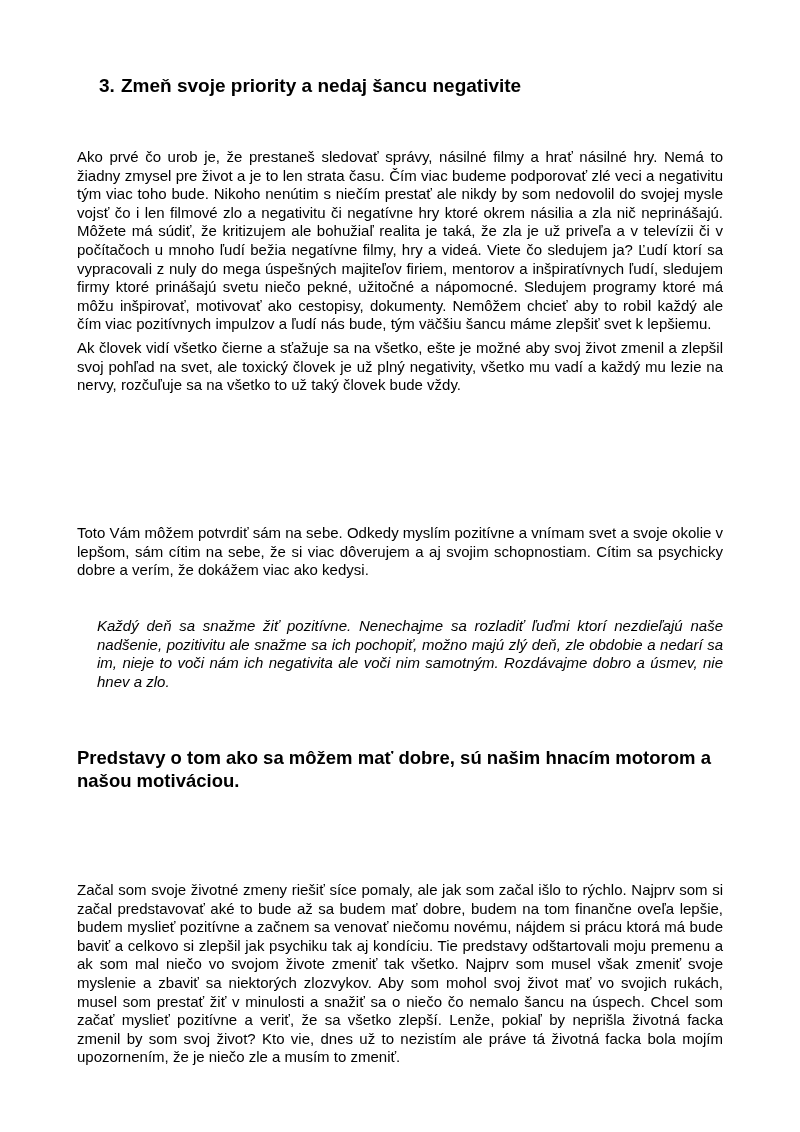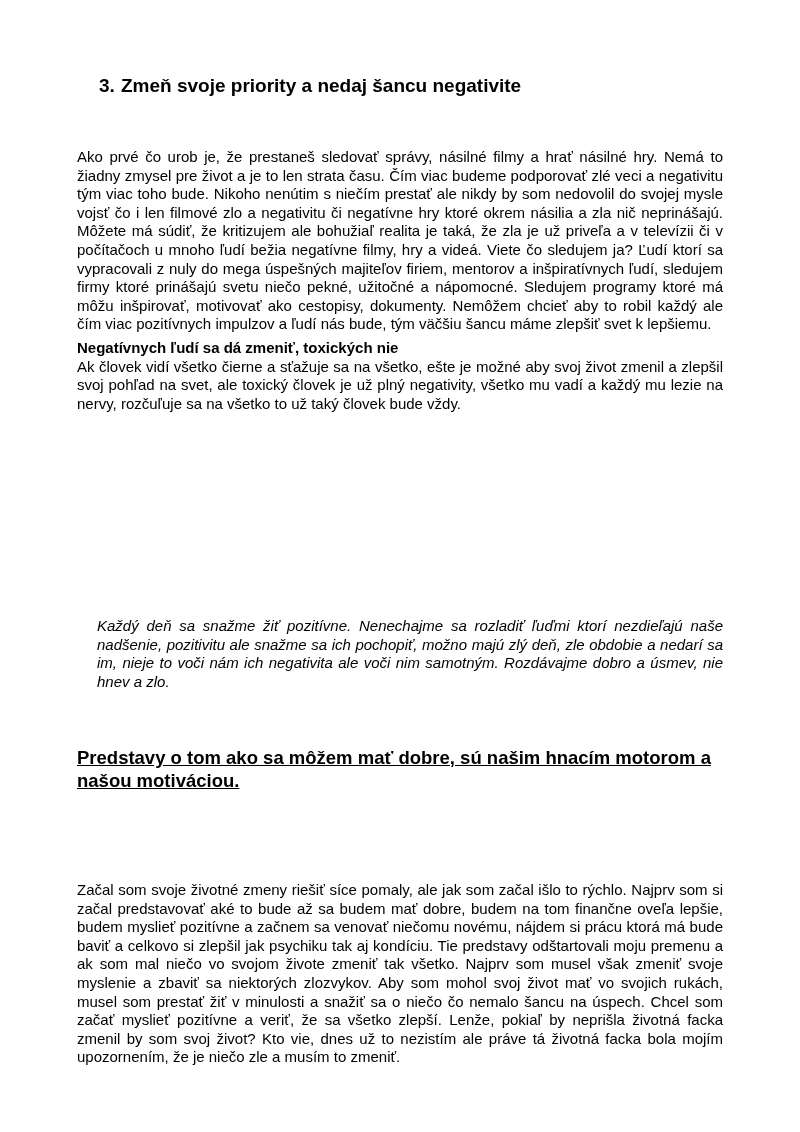--- a/index.html
+++ b/index.html
@@ -16,45 +16,45 @@
       font-weight: bold; font-size: 19px; line-height: 20px;
       white-space: nowrap;
     }
     .h3 .num { display: inline-block; width: 22px; }
     p { margin: 0; text-align: justify; }
     .block { position: absolute; left: 0; width: 646px; }
     .sub { font-weight: bold; }
     .it { font-style: italic; margin-left: 20px; }
     .h2 {
       position: absolute; left: 0; width: 646px; top: 746px;
-      font-weight: bold; font-size: 18.5px; line-height: 23px; text-decoration: underline;
+      font-weight: bold; font-size: 18.5px; line-height: 23px;
     }
   </style>
 </head>
 <body>
 
 <div class="page">
 
   <div class="h3">
     <span class="num">3.</span><span>Zmeň svoje priority a nedaj šancu negativite</span>
   </div>
 
   <div class="block" style="top:124px;margin-top:24px;">
     <p>Ako prvé čo urob je, že prestaneš sledovať správy, násilné filmy a hrať násilné hry. Nemá to žiadny zmysel pre život a je to len strata času. Čím viac budeme podporovať zlé veci a negativitu tým viac toho bude. Nikoho nenútim s niečím prestať ale nikdy by som nedovolil do svojej mysle vojsť čo i len filmové zlo a negativitu či negatívne hry ktoré okrem násilia a zla nič neprinášajú. Môžete má súdiť, že kritizujem ale bohužiaľ realita je taká, že zla je už priveľa a v televízii či v počítačoch u mnoho ľudí bežia negatívne filmy, hry a videá. Viete čo sledujem ja? Ľudí ktorí sa vypracovali z nuly do mega úspešných majiteľov firiem, mentorov a inšpiratívnych ľudí, sledujem firmy ktoré prinášajú svetu niečo pekné, užitočné a nápomocné. Sledujem programy ktoré má môžu inšpirovať, motivovať ako cestopisy, dokumenty. Nemôžem chcieť aby to robil každý ale čím viac pozitívnych impulzov a ľudí nás bude, tým väčšiu šancu máme zlepšiť svet k lepšiemu.</p>
   </div>
 
   <div class="block" style="top:339px;">
-    <div class="sub">Negatívnych ľudí sa dá zmeniť, toxických nie</div>
     <p>Ak človek vidí všetko čierne a sťažuje sa na všetko, ešte je možné aby svoj život zmenil a zlepšil svoj pohľad na svet, ale toxický človek je už plný negativity, všetko mu vadí a každý mu lezie na nervy, rozčuľuje sa na všetko to už taký človek bude vždy.</p>
   </div>
 
   <div class="block" style="top:431px;">
   </div>
 
   <div class="block" style="top:524px;">
+    <p>Toto Vám môžem potvrdiť sám na sebe. Odkedy myslím pozitívne a vnímam svet a svoje okolie v lepšom, sám cítim na sebe, že si viac dôverujem a aj svojim schopnostiam. Cítim sa psychicky dobre a verím, že dokážem viac ako kedysi.</p>
   </div>
 
   <div class="block" style="top:617px;">
     <p class="it">Každý deň sa snažme žiť pozitívne. Nenechajme sa rozladiť ľuďmi ktorí nezdieľajú naše nadšenie, pozitivitu ale snažme sa ich pochopiť, možno majú zlý deň, zle obdobie a nedarí sa im, nieje to voči nám ich negativita ale voči nim samotným. Rozdávajme dobro a úsmev, nie hnev a zlo.</p>
   </div>
 
   <div class="h2">Predstavy o tom ako sa môžem mať dobre, sú našim hnacím motorom a našou motiváciou.</div>
 
   <div class="block" style="top:849px;margin-top:32px;">
     <p>Začal som svoje životné zmeny riešiť síce pomaly, ale jak som začal išlo to rýchlo. Najprv som si začal predstavovať aké to bude až sa budem mať dobre, budem na tom finančne oveľa lepšie, budem myslieť pozitívne a začnem sa venovať niečomu novému, nájdem si prácu ktorá má bude baviť a celkovo si zlepšil jak psychiku tak aj kondíciu. Tie predstavy odštartovali moju premenu a ak som mal niečo vo svojom živote zmeniť tak všetko. Najprv som musel však zmeniť svoje myslenie a zbaviť sa niektorých zlozvykov. Aby som mohol svoj život mať vo svojich rukách, musel som prestať žiť v minulosti a snažiť sa o niečo čo nemalo šancu na úspech. Chcel som začať myslieť pozitívne a veriť, že sa všetko zlepší. Lenže, pokiaľ by neprišla životná facka zmenil by som svoj život? Kto vie, dnes už to nezistím ale práve tá životná facka bola mojím upozornením, že je niečo zle a musím to zmeniť.</p>

